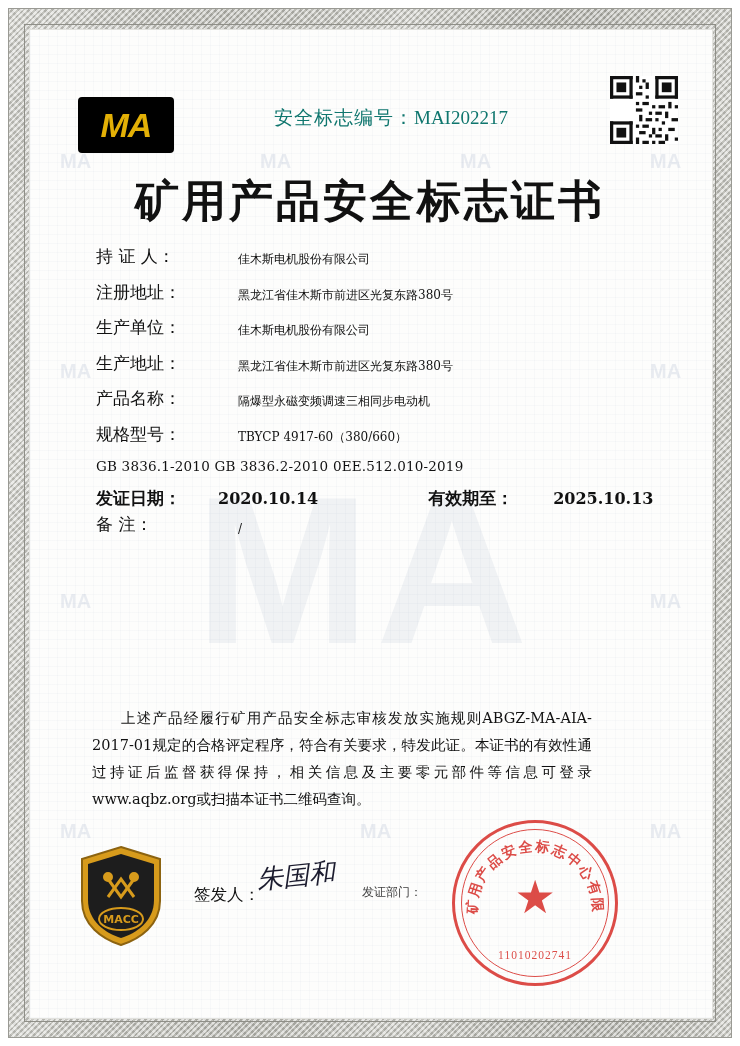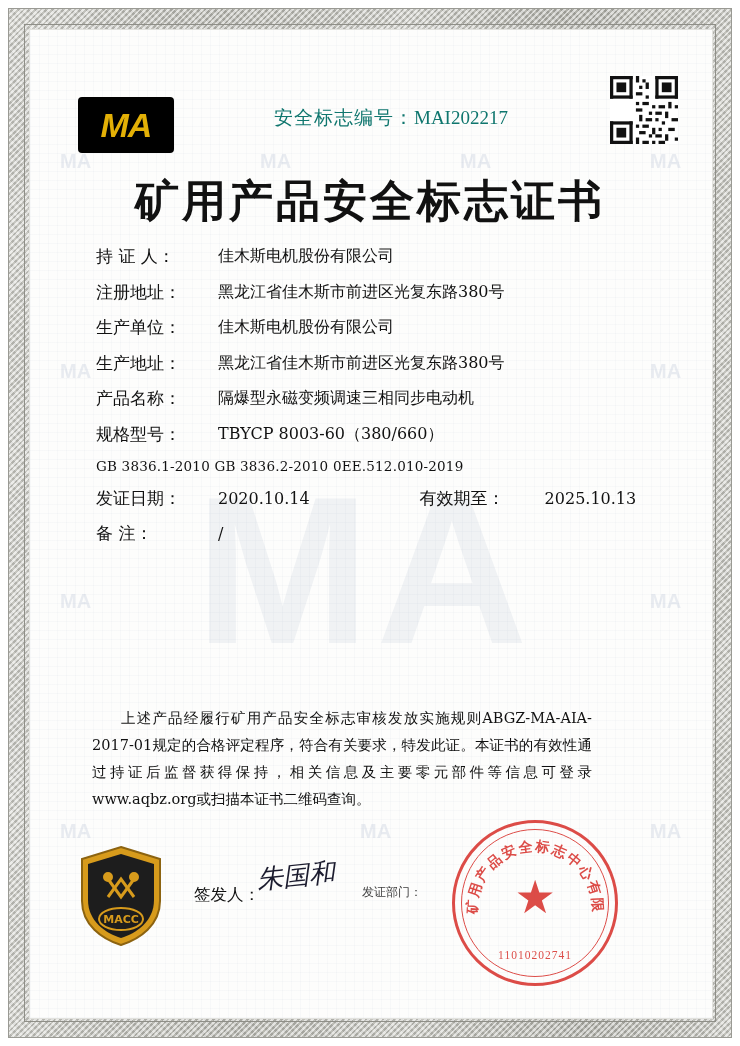--- a/index.html
+++ b/index.html
@@ -124,46 +124,48 @@
 
   
   .fields {
     position: absolute;
     left: 96px;
     top: 245px;
     width: 560px;
   }
   .row {
     display: flex;
-    align-items: center;
+    align-items: flex-end;
     margin-bottom: 12.5px;
     font-size: 17px;
     color: #111;
     font-family: "DejaVu Serif", serif;
+    gap: 20px;
   }
   .row .lab {
     width: 122px;
     flex: 0 0 auto;
     font-size: 17px;
     white-space: nowrap;
   }
   .row .val {
-    font-size: 16px;
+    font-size: 12px;
     font-family: "DejaVu Serif", serif;
   }
   .row.wide .lab { width: 185px; }
   .row.wide .val { font-size: 13.5px; letter-spacing: 0.2px; }
 
   .row-date {
     display: flex;
     align-items: baseline;
     font-size: 17px;
     color: #111;
     font-family: "DejaVu Serif", serif;
-    margin-bottom: 12px;
+    margin-bottom: 3px;
+    font-weight: bold;
   }
   .row-date .lab { width: 122px; flex: 0 0 auto; }
   .row-date .val { font-size: 16px; }
   .row-date .lab2 { margin-left: 110px; }
   .row-date .val2 { margin-left: 40px; font-size: 16px; }
 
   
   .statement {
     position: absolute;
     left: 92px;
@@ -366,21 +368,21 @@
       <span class="val">黑龙江省佳木斯市前进区光复东路380号</span>
     </div>
 
     <div class="row">
       <span class="lab">产品名称：</span>
       <span class="val">隔爆型永磁变频调速三相同步电动机</span>
     </div>
 
     <div class="row">
       <span class="lab">规格型号：</span>
-      <span class="val">TBYCP 8003-60（380/660）</span>
+      <span class="val">TBYCP 4917-60（380/660）</span>
     </div>
 
     <div class="row wide">
       <span class="val">GB 3836.1-2010 GB 3836.2-2010 0EE.512.010-2019</span>
     </div>
 
 
     <div class="row-date">
       <span class="lab">发证日期：</span>
       <span class="val">2020.10.14</span>

